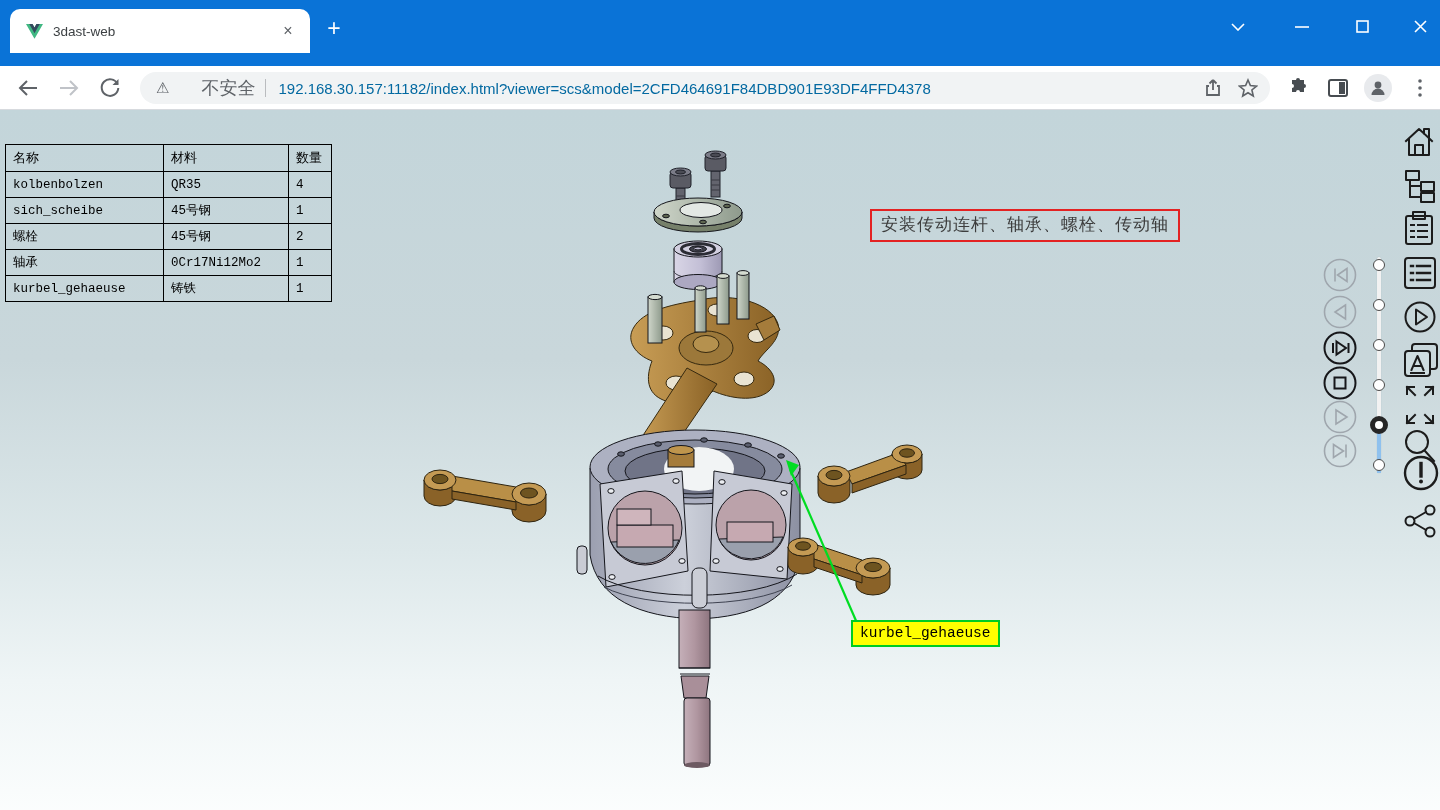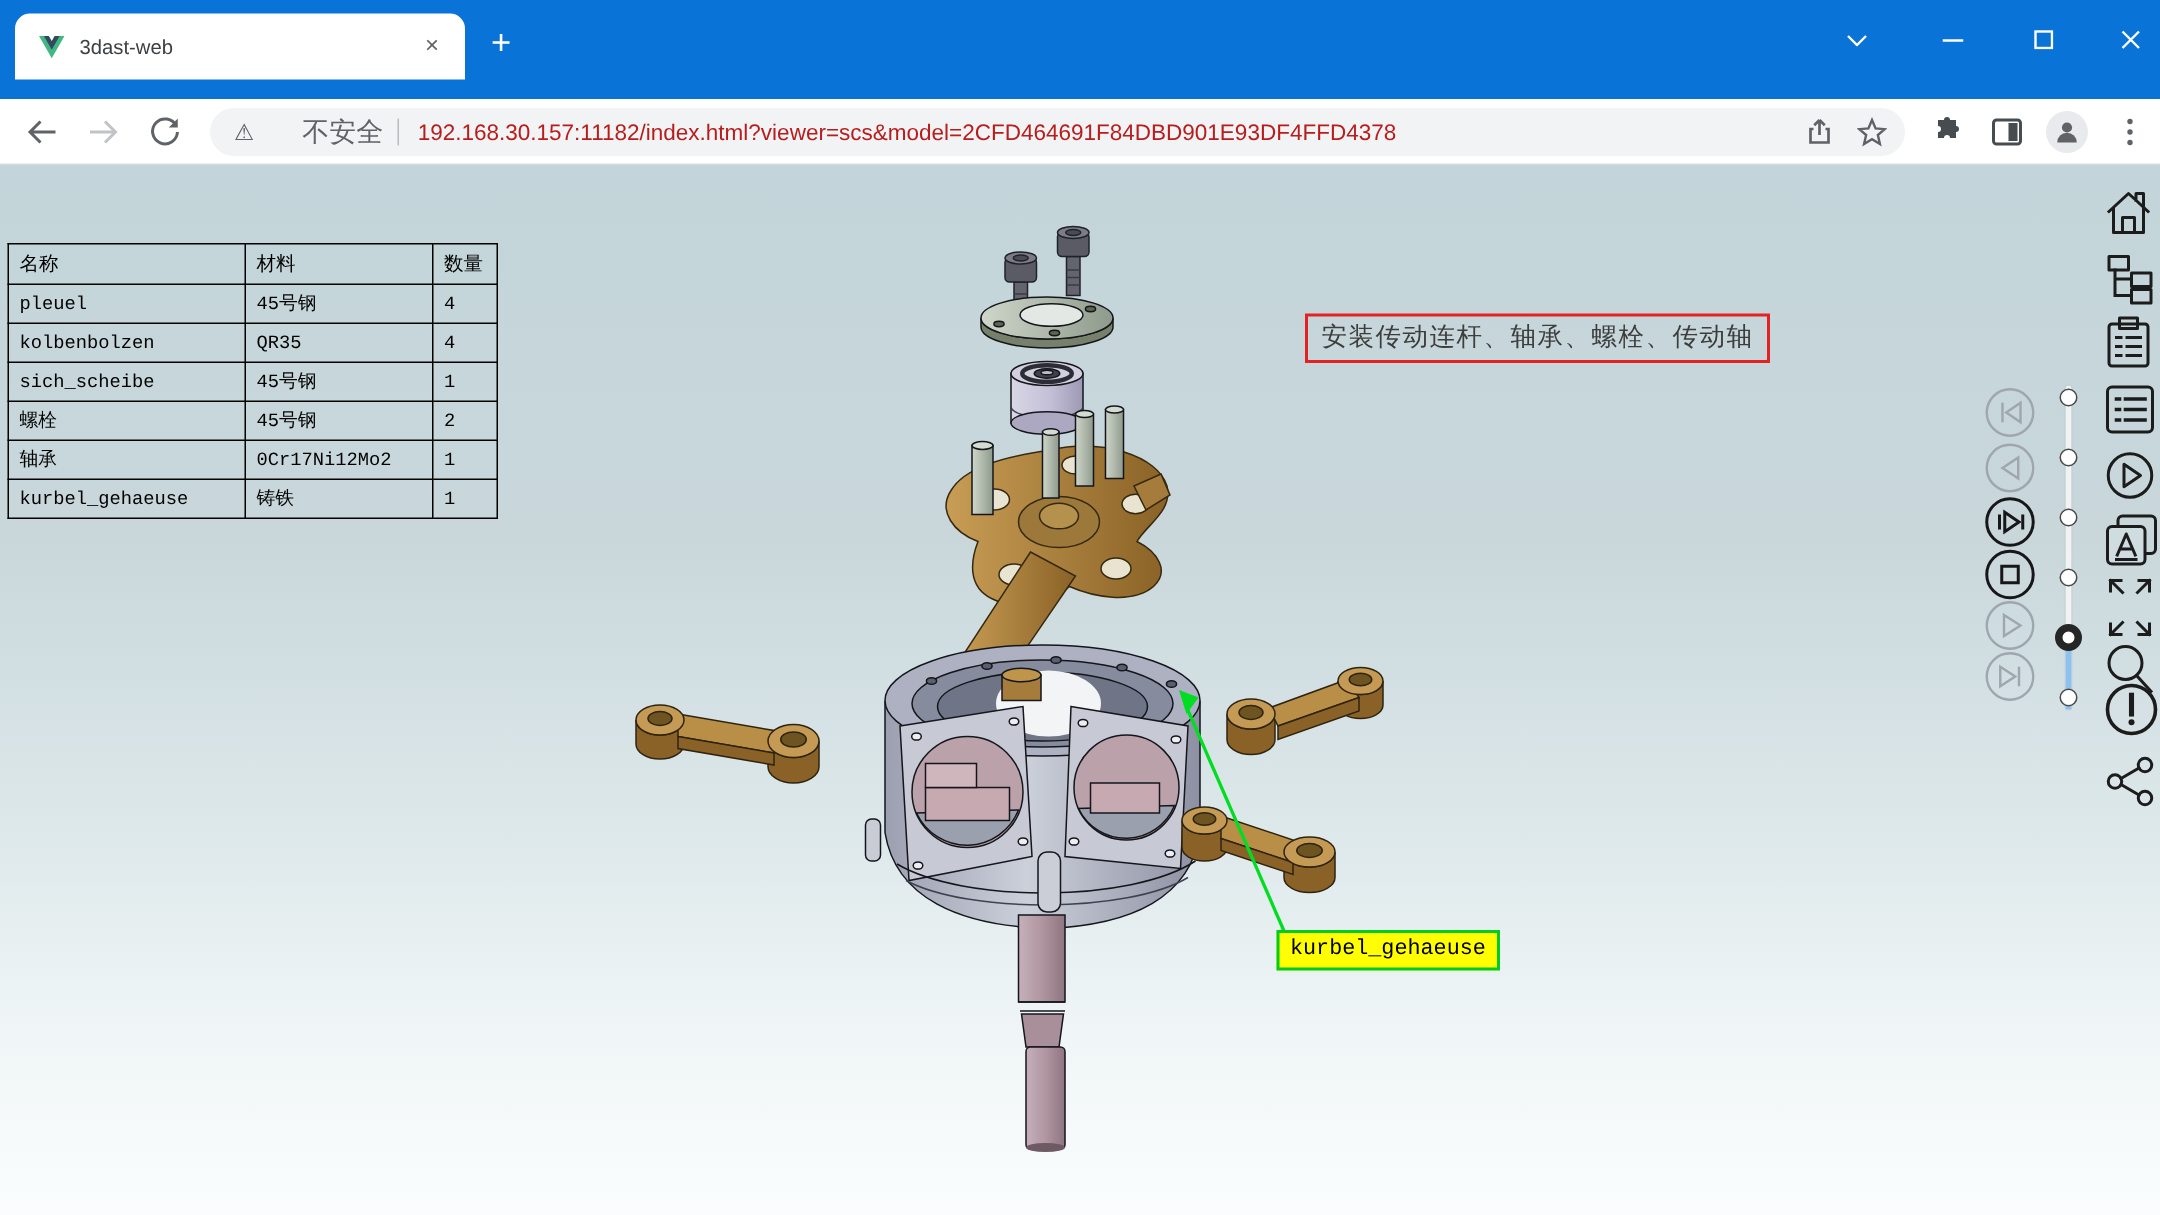--- a/index.html
+++ b/index.html
@@ -21,29 +21,29 @@
     align-items:center; justify-content:center; }
   .win-btn svg { stroke:#ffffff; stroke-width:1.6; fill:none; }
 
   .toolbar { position:relative; height:44px; background:#ffffff; border-bottom:1px solid #d7dade; }
   .toolbar svg.navsvg { position:absolute; }
   .omnibox { position:absolute; left:140px; top:6px; width:1130px; height:32px; background:#f1f3f4;
     border-radius:16px; display:flex; align-items:center; padding:0 12px 0 16px; }
   .warn-tri { font-size:15px; color:#5f6368; margin-right:8px; }
   .sec-label { font-size:18px; color:#5f6368; white-space:nowrap;margin-left:24px; }
   .om-div { width:1px; height:18px; background:#babcbf; margin:0 12px 0 10px; }
-  .url-text { font-size:15px; color:#b91c1c; white-space:nowrap; overflow:hidden; flex:1; }
+  .url-text { font-size:15px; color:#0369a1; white-space:nowrap; overflow:hidden; flex:1; }
   .om-ic { margin-left:14px; flex:0 0 auto; display:flex; }
 
   
   .viewport { position:relative; width:1440px; height:713px;
     background:linear-gradient(180deg,#c3d5da 0%,#c9d7db 35%,#dde8ea 62%,#eff5f6 80%,#fcfefe 100%);
     overflow:hidden; }
 
-  table.bom { position:absolute; left:5px; top:52px; border-collapse:collapse;
+  table.bom { position:absolute; left:5px; top:34px; border-collapse:collapse;
     font-family:"Liberation Mono","DejaVu Sans Mono",monospace; font-size:12.5px; color:#000; }
   table.bom th, table.bom td { border:1.5px solid #000; font-weight:normal; text-align:left;
     padding:4px 7px; height:26px; }
   table.bom th { font-family:"Liberation Sans","DejaVu Sans",sans-serif; font-size:13px; }
   .col-name { width:158px; } .col-mat { width:125px; } .col-qty { width:43px; }
 
   svg.model { position:absolute; left:0; top:0; }
 
   .step-note { position:absolute; left:846px; top:99px; border:2px solid #e32222; color:#3d3d3d;
     font-size:17px; padding:2px 9px 4px 9px; letter-spacing:1px; white-space:nowrap;margin-left:24px; }
@@ -156,25 +156,20 @@
   <table class="bom">
     <thead>
         <tr>
           <th class="col-name">名称</th>
           <th class="col-mat">材料</th>
           <th class="col-qty">数量</th>
         </tr>
       </thead>
     <tbody>
         <tr>
-          <td>pleuel</td>
-          <td>45号钢</td>
-          <td>4</td>
-        </tr>
-        <tr>
           <td>kolbenbolzen</td>
           <td>QR35</td>
           <td>4</td>
         </tr>
         <tr>
           <td>sich_scheibe</td>
           <td>45号钢</td>
           <td>1</td>
         </tr>
         <tr>

